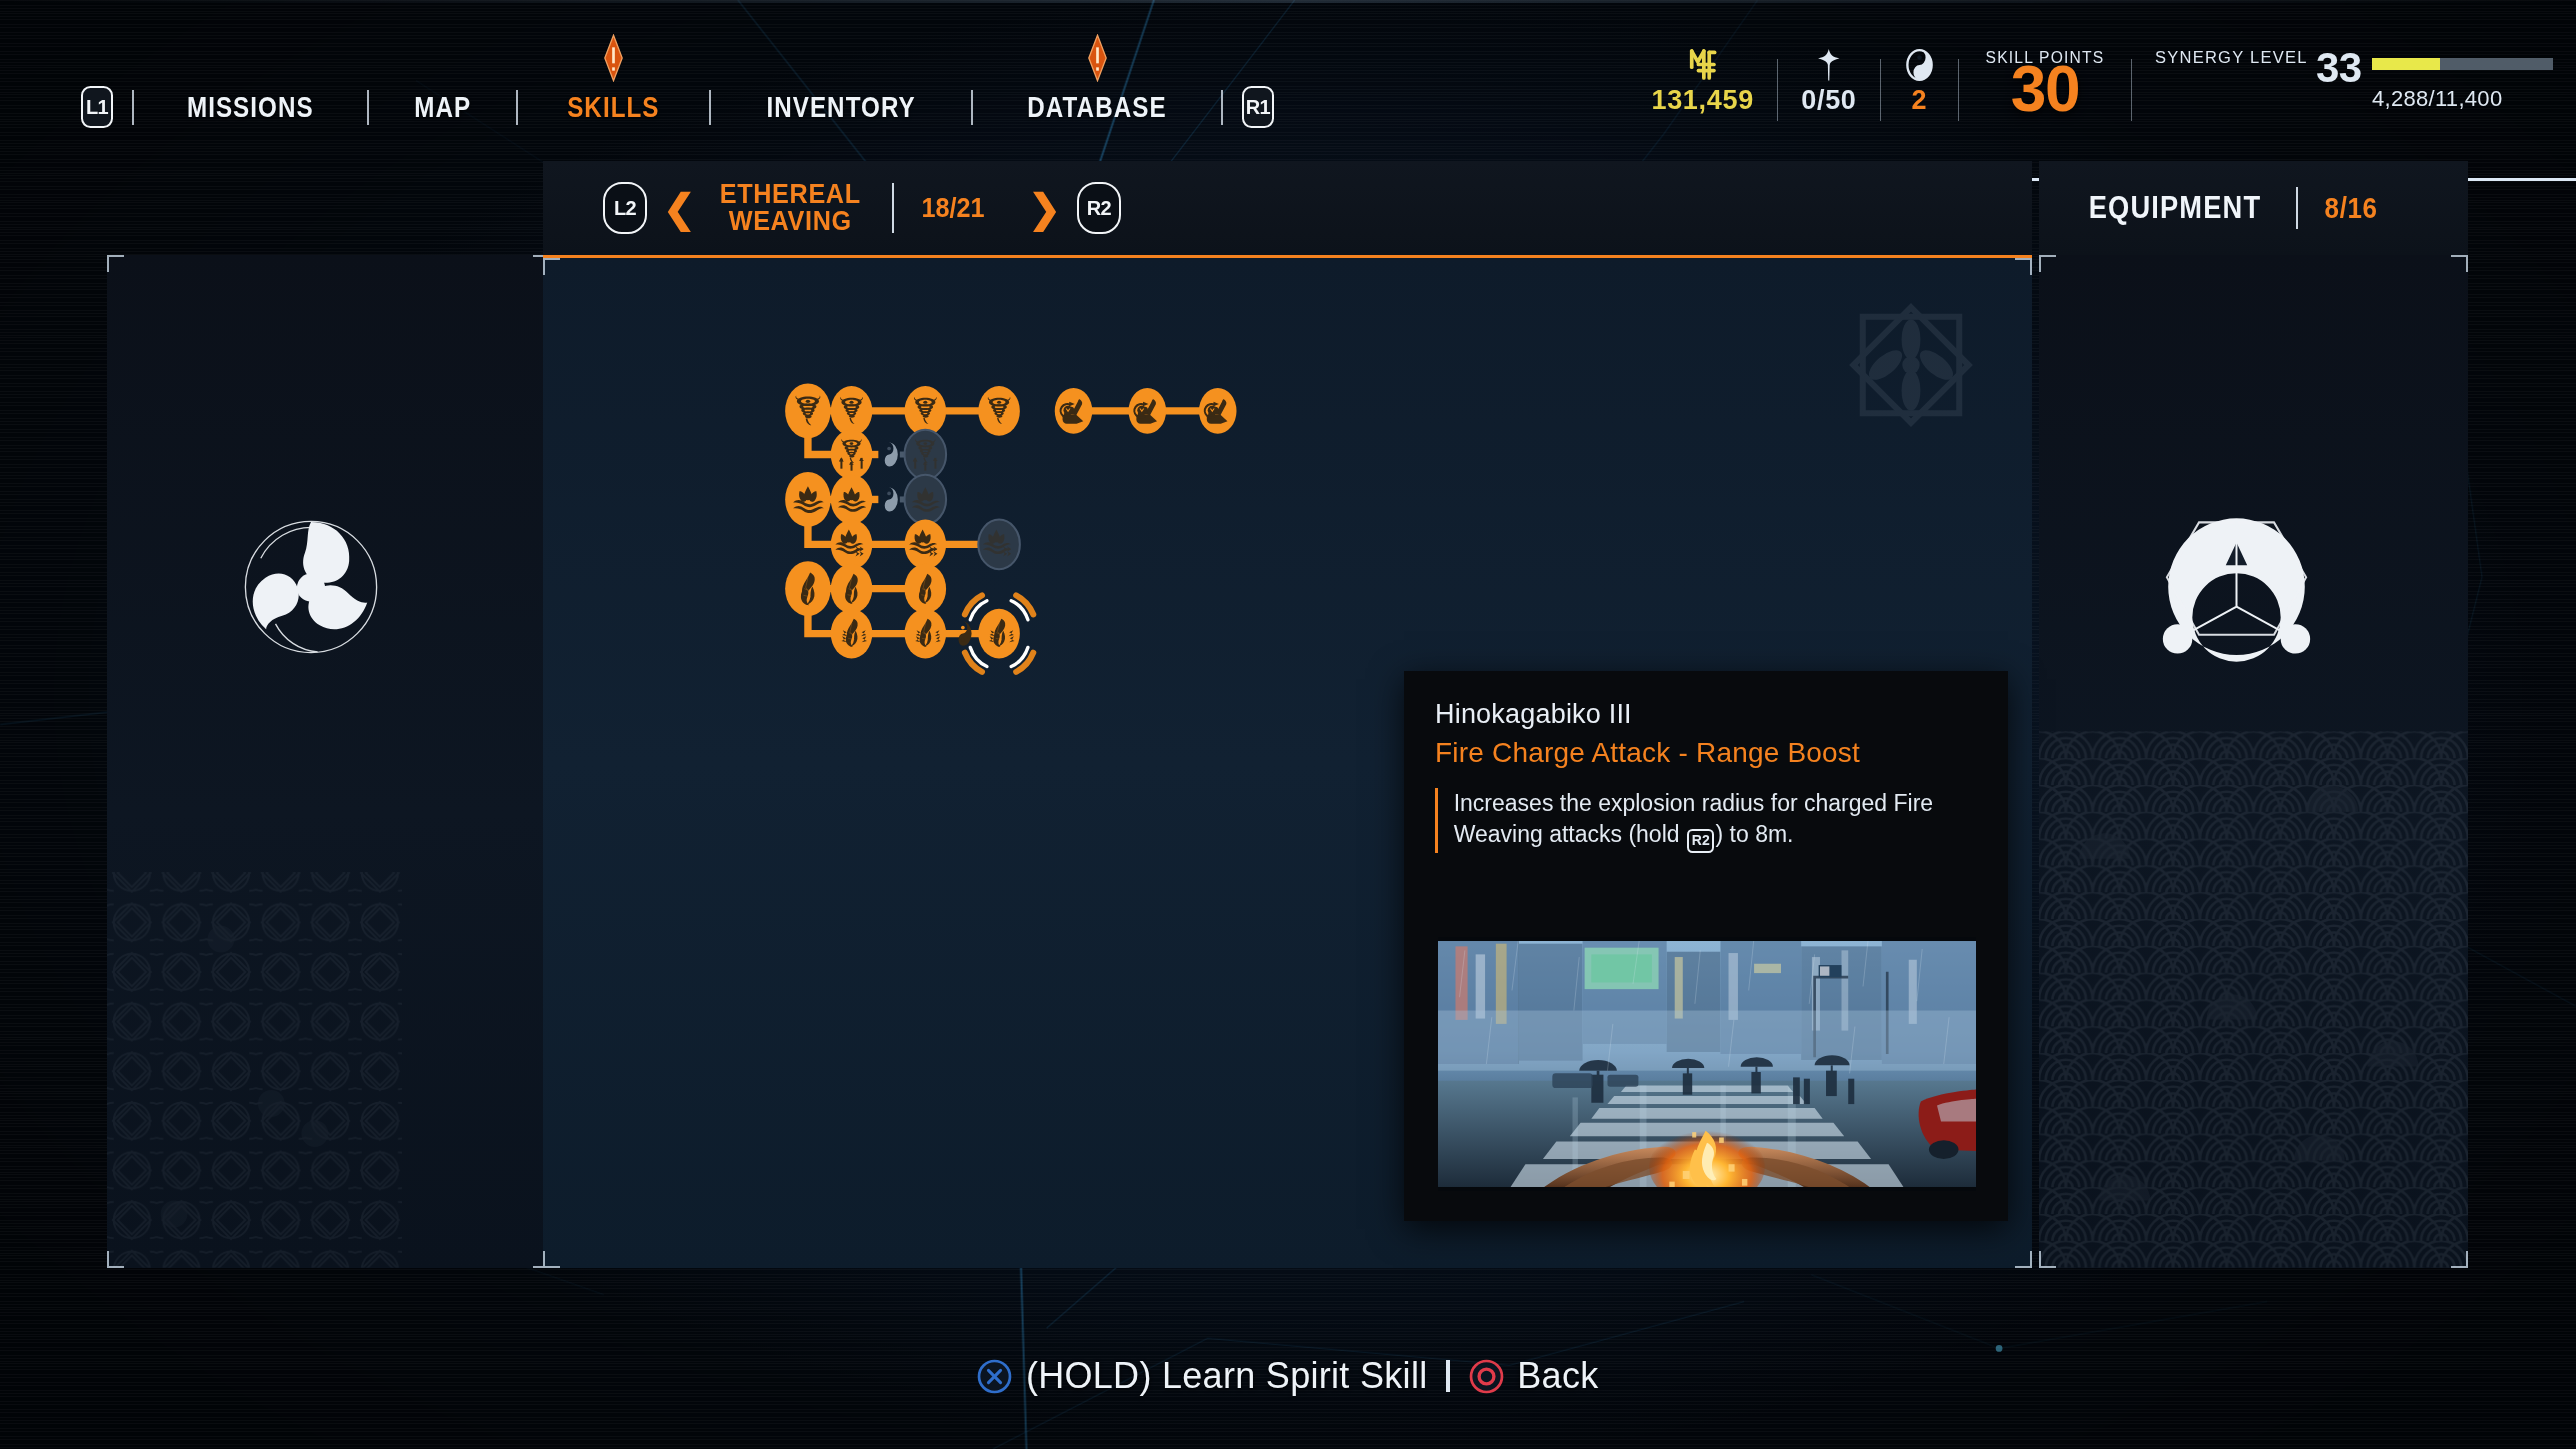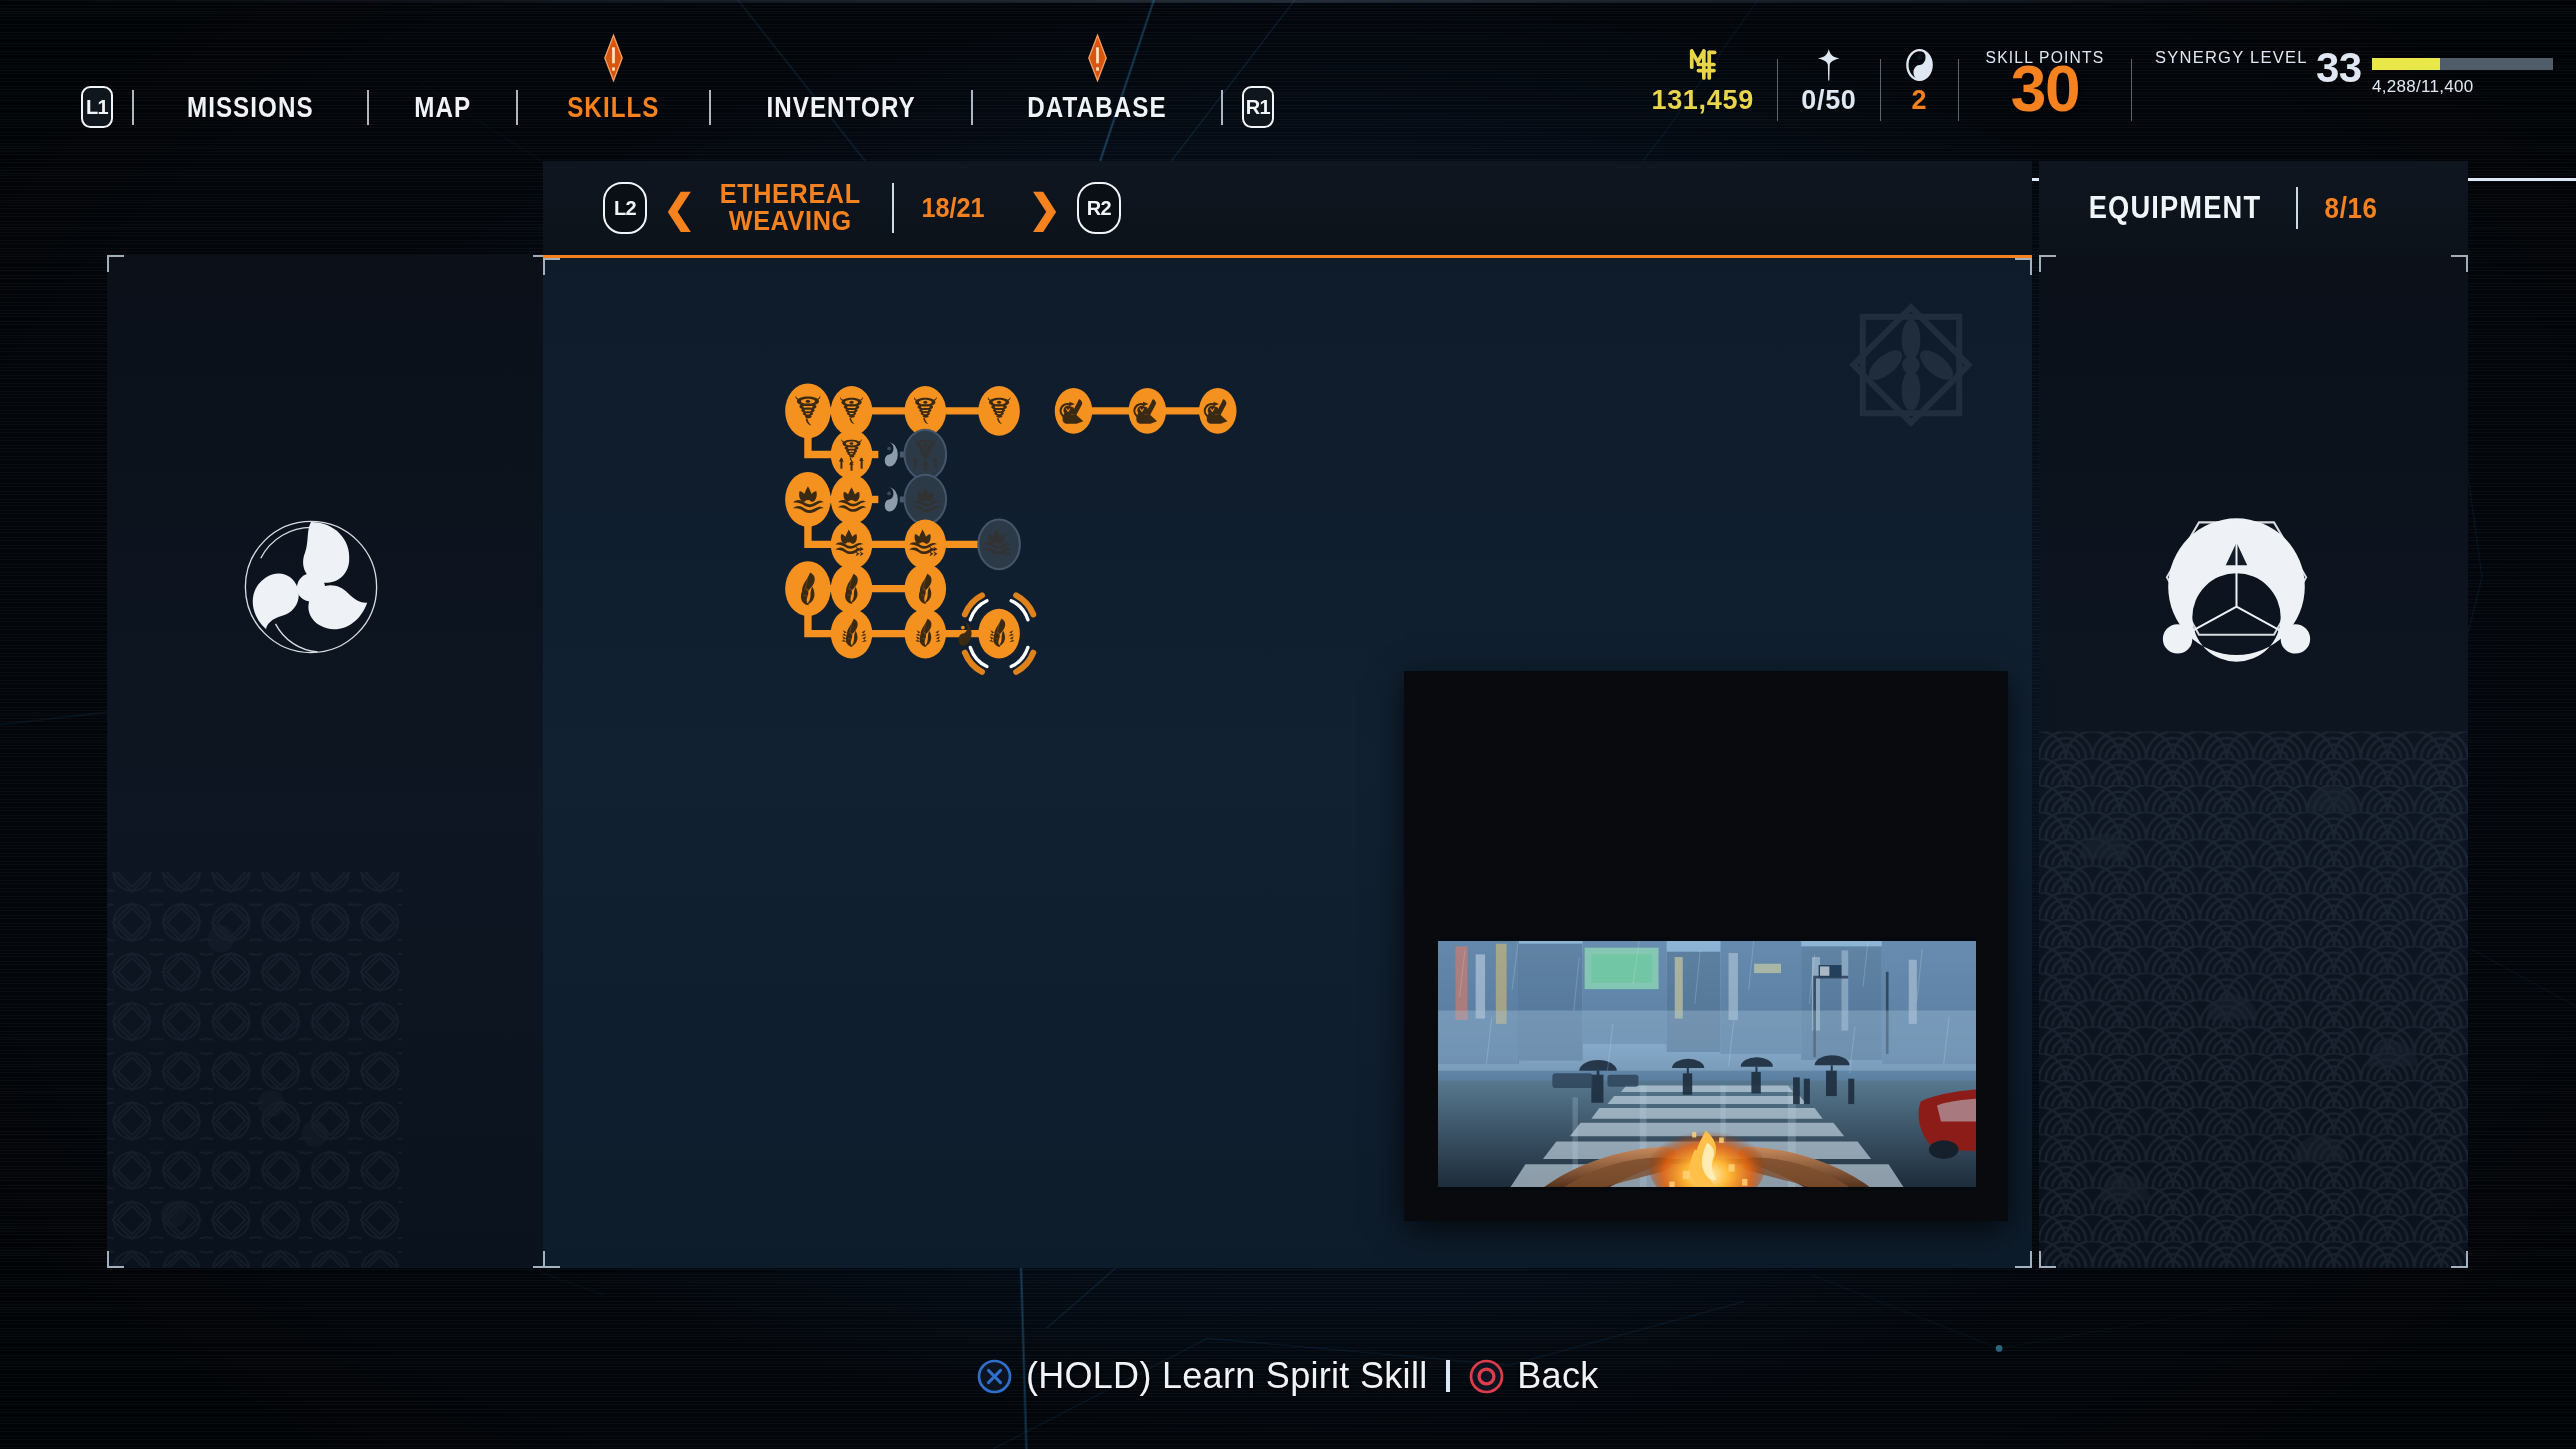--- a/index.html
+++ b/index.html
@@ -82,21 +82,21 @@
     margin-top:-2.7px; letter-spacing:-1.3px;
     text-shadow:0 4px 9.4px rgba(0,0,0,.65);
   }
   .syn-block { display:flex; flex-direction:row; padding:0 23px 0 23px; }
   .syn-label { font-size:17.4px; letter-spacing:1.3px; color:#dfe8f2; transform:scaleX(.95); transform-origin:left; }
   .syn-row { display:flex; align-items:flex-start; gap:10.7px; margin-top:1.3px; }
   .syn-num { font-size:42px; font-weight:bold; color:#dfe8f2; line-height:.95; letter-spacing:-0.7px; }
   .syn-right { display:flex; flex-direction:column; margin-top:9.4px; }
   .syn-bar { width:181px; height:12px; background:#505c68; position:relative; }
   .syn-fill { position:absolute; left:0; top:0; height:100%; background:#e8e84a; }
-  .syn-xp { font-size:17px; color:#dfe8f2; margin-top:7px; letter-spacing:0.3px; }
+  .syn-xp { font-size:22px; color:#dfe8f2; margin-top:16px; letter-spacing:0.3px; }
   .hud-underline {
     position:absolute; right:0; top:131px; width:758px; height:3.4px;
     background:linear-gradient(to right, rgba(220,232,245,0) 0%, #dce8f5 22%, #dce8f5 100%);
   }
 
   
   .panel { position:absolute; }
   .panel-head {
     height:94px; display:flex; align-items:center;
     background:linear-gradient(to bottom, #10161f 0%, #0c121a 100%);
@@ -703,20 +703,28 @@
     </svg>
 
     <div class="corner c-tl"></div>
     <div class="corner c-tr"></div>
     <div class="corner c-bl"></div>
     <div class="corner c-br"></div>
   </div>
 </div>
 
 <div id="tooltip">
+  <div class="tt-pad">
+    <div class="tt-name">Hinokagabiko III</div>
+    <div class="tt-sub">Fire Charge Attack - Range Boost</div>
+    <div class="tt-descwrap">
+      <div class="tt-accent"></div>
+      <div class="tt-desc"><span>Increases the explosion radius for charged Fire Weaving attacks (hold </span><span class="kbd-inline">R2</span><span>) to 8m.</span></div>
+    </div>
+  </div>
 
   <div id="tt-image">
     <svg viewBox="0 0 800 380" preserveAspectRatio="none" style="width:100%;height:100%;display:block;">
       <defs>
         <linearGradient id="sky" x1="0" y1="0" x2="0" y2="1">
           <stop offset="0%" stop-color="#8fb6d6"></stop>
             <stop offset="45%" stop-color="#6e96ba"></stop>
           <stop offset="70%" stop-color="#44627f"></stop>
             <stop offset="100%" stop-color="#22364a"></stop>
         </linearGradient>

